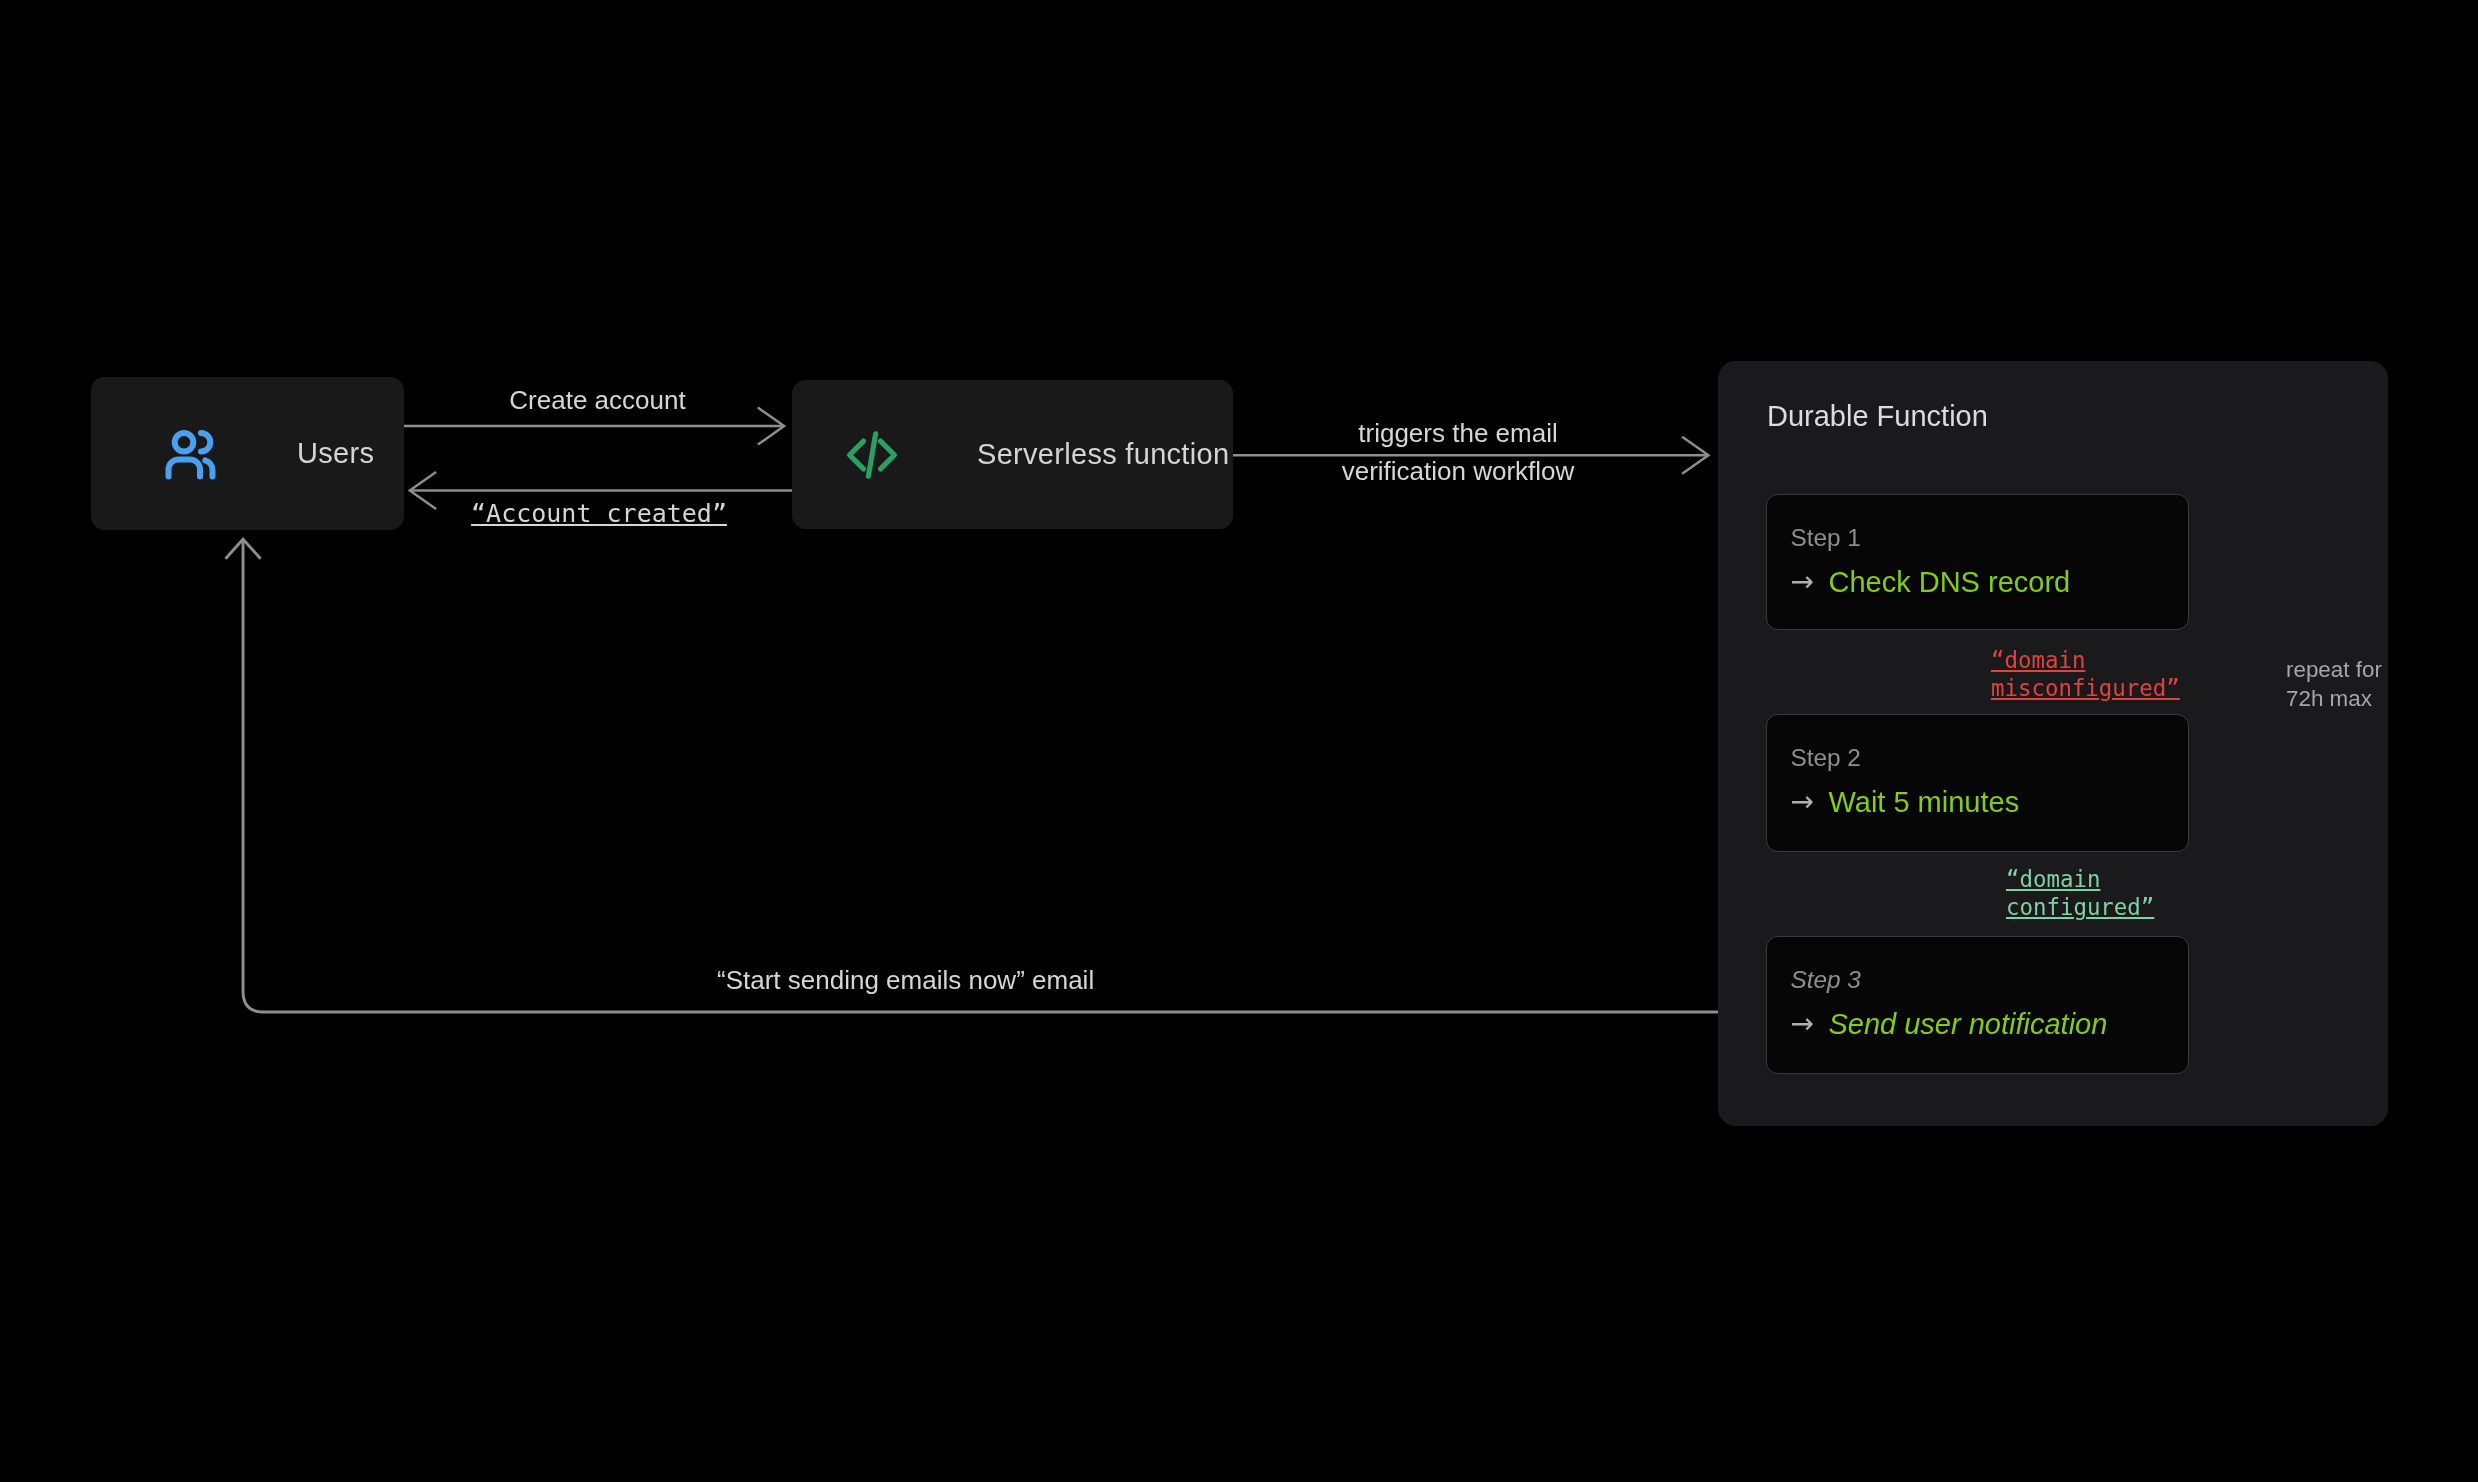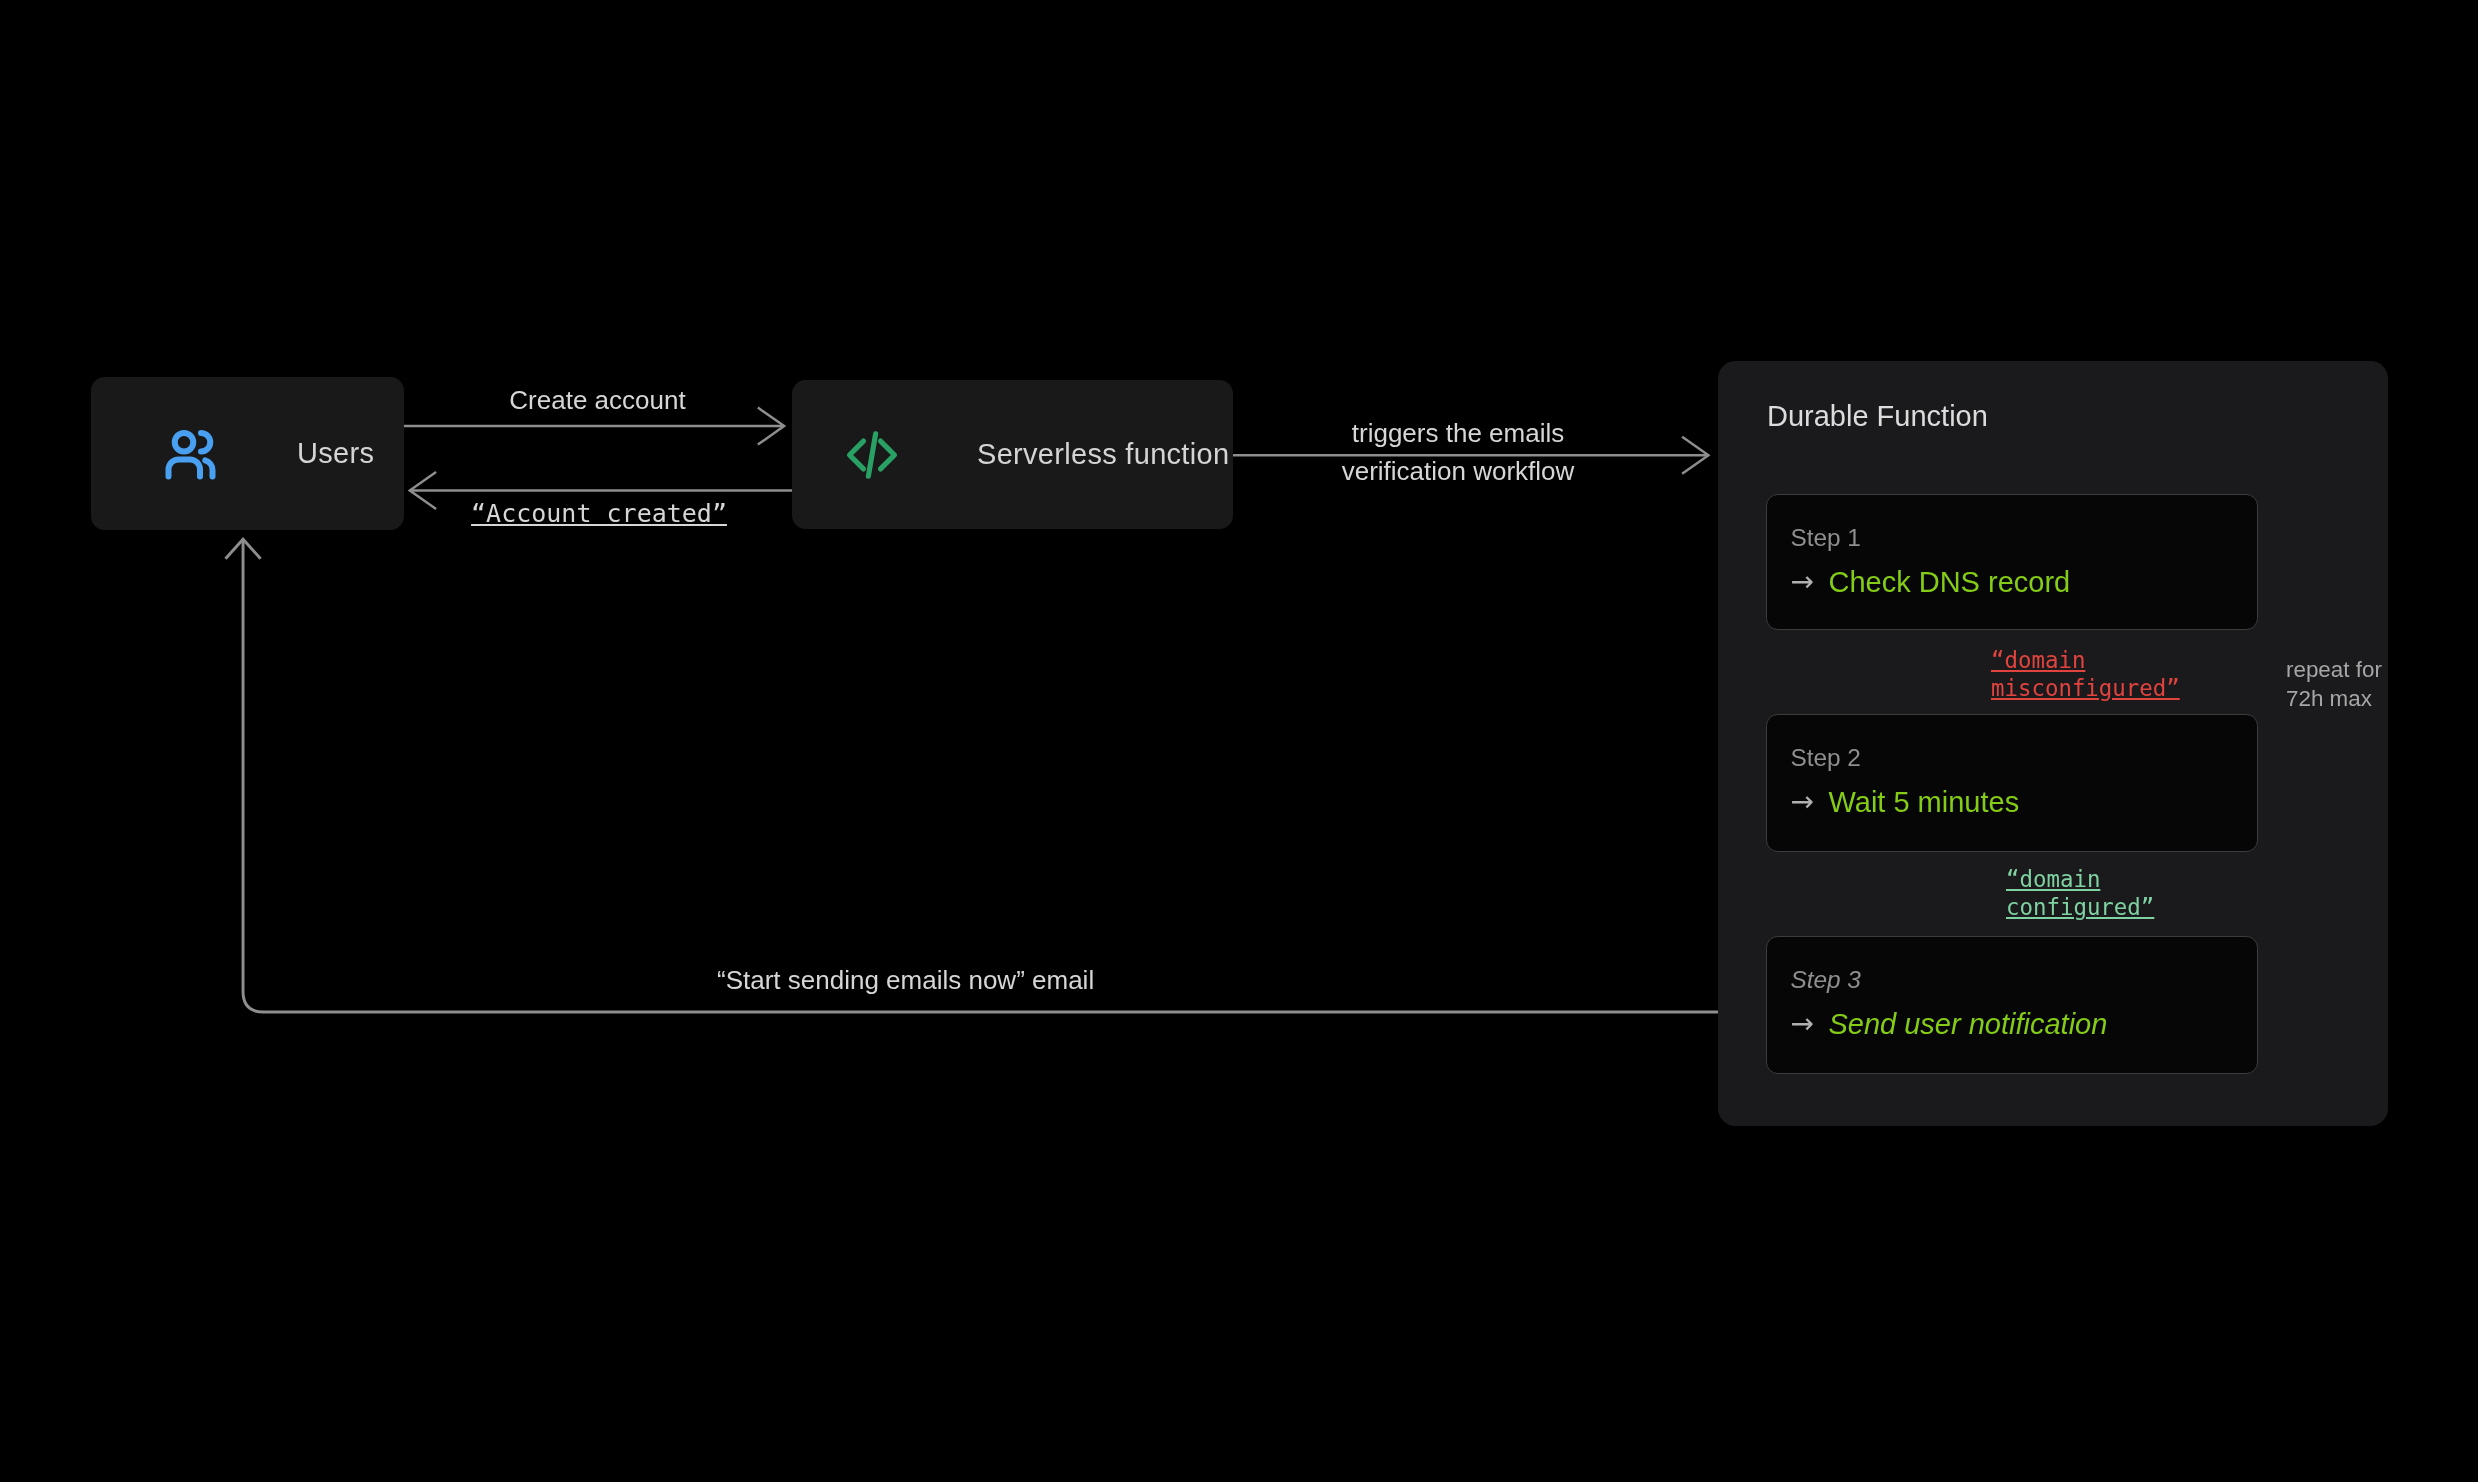--- a/index.html
+++ b/index.html
@@ -19,21 +19,21 @@
   .node .icon{flex:0 0 auto;display:block;}
   .node .node-label{font-size:29px;color:#d4d4d4;letter-spacing:0.3px;white-space:nowrap;margin-left:47px;}
 
   
   .panel{
     position:absolute;left:1718px;top:361px;width:670px;height:765px;box-sizing:border-box;
     background:#1a1a1c;border-radius:17.6px;
   }
   .panel-title{position:absolute;left:49px;top:39px;font-size:29px;color:#dcdcdc;white-space:nowrap;}
   .step-box{
-    position:absolute;left:48px;width:492px;box-sizing:border-box;
+    position:absolute;left:48px;width:423px;box-sizing:border-box;
     background:#060606;border:1.5px solid #3c3c3e;border-radius:11.7px;
     padding:29px 25px 0 23.4px;
   }
   .step-1{top:133px;height:136px;}
   .step-2{top:353px;height:138px;}
   .step-3{top:575px;height:138px;font-style:italic;}
   .step-label{font-size:24.4px;color:#8f8f8f;}
   .step-action-row{margin-top:13.7px;display:flex;align-items:center;gap:14.6px;}
   .step-arrow{font-family:"DejaVu Sans",sans-serif;font-size:28px;color:#b0b0b0;line-height:1;}
   .step-action{font-size:29px;color:#84cc16;white-space:nowrap;}
@@ -130,21 +130,21 @@
         <span class="step-arrow">→</span>
         <span class="step-action">Send user notification</span>
       </div>
     </div>
   </div>
 
   <div class="lbl lbl-bold lbl-create">Create account</div>
   <div class="lbl lbl-mono lbl-created">“Account created”</div>
 
   <div class="lbl lbl-bold lbl-triggers">
-    <div>triggers the emails</div>
+    <div>triggers the email</div>
     <div>verification workflow</div>
   </div>
 
   <div class="lbl lbl-mono lbl-misconfigured">
     <div>“domain</div>
     <div>misconfigured”</div>
   </div>
 
   <div class="lbl lbl-repeat">
     <div>repeat for</div>

